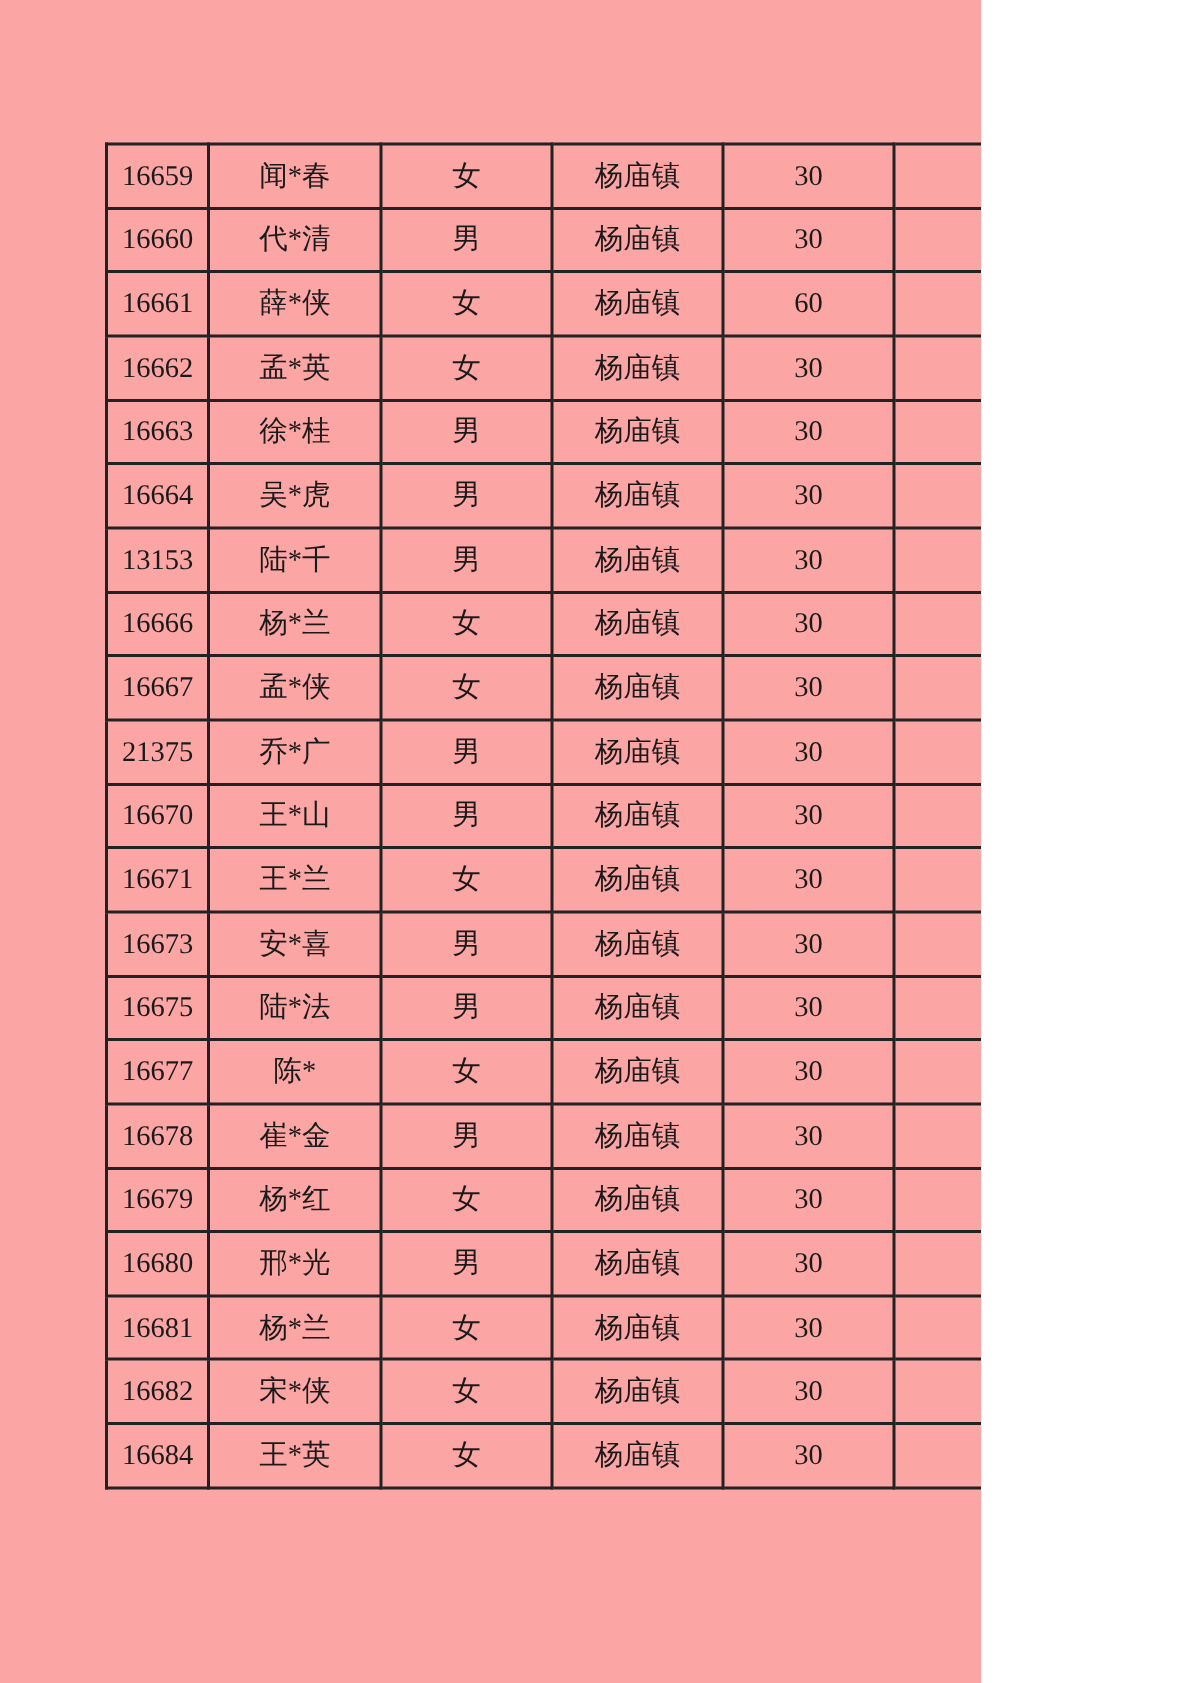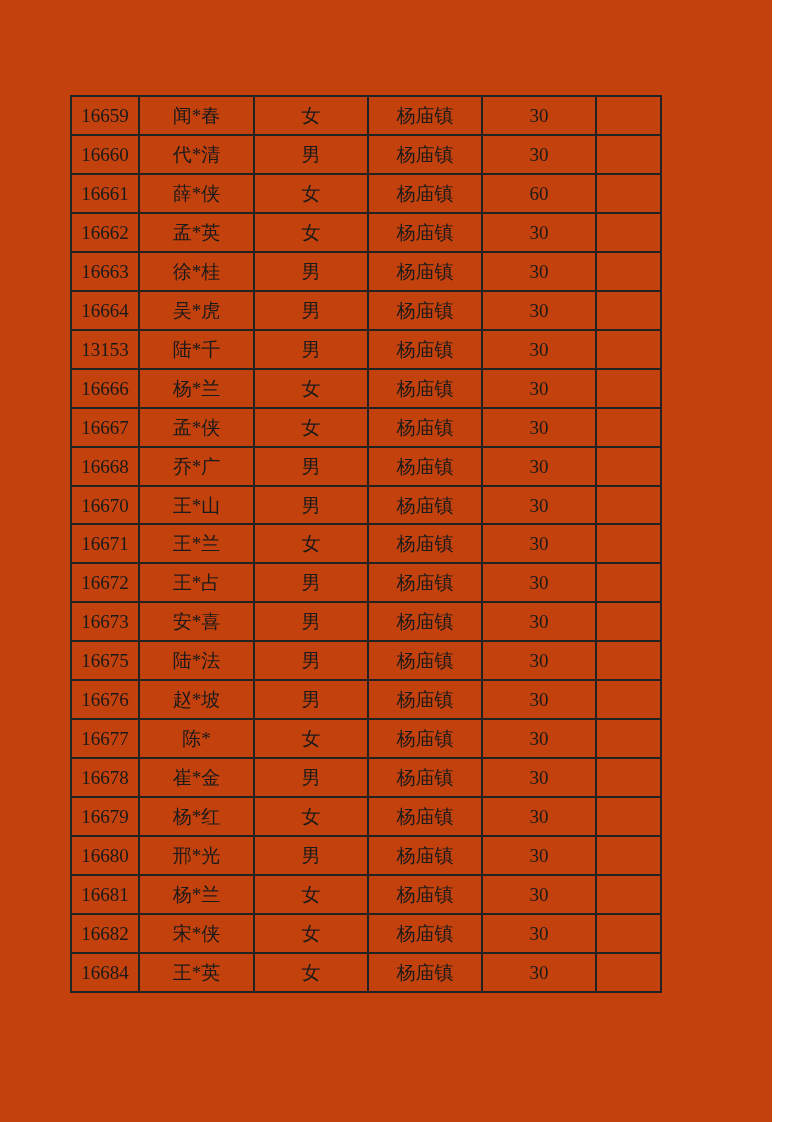--- a/index.html
+++ b/index.html
@@ -2,23 +2,23 @@
 <html><head>
 <meta charset="utf-8">
 <style>
   html, body {
     margin: 0;
     padding: 0;
     background: #ffffff;
   }
   .page {
     position: relative;
-    width: 772px;
+    width: 654px;
     height: 1122px;
-    background: #c2410c;
+    background: #fca5a5;
     font-family: "Liberation Serif", "DejaVu Serif", serif;
     color: #1a1a1a;
     overflow: hidden;
   }
   table.data-table {
     position: absolute;
     left: 70px;
     top: 95px;
     width: 590px;
     height: 898px;
@@ -126,21 +126,21 @@
   <tr>
     <td>16667</td>
     <td>孟*侠</td>
     <td>女</td>
     <td>杨庙镇</td>
     <td>30</td>
     <td></td>
   </tr>
 
   <tr>
-    <td>16668</td>
+    <td>21375</td>
     <td>乔*广</td>
     <td>男</td>
     <td>杨庙镇</td>
     <td>30</td>
     <td></td>
   </tr>
 
 
   <tr>
     <td>16670</td>
@@ -153,56 +153,40 @@
 
   <tr>
     <td>16671</td>
     <td>王*兰</td>
     <td>女</td>
     <td>杨庙镇</td>
     <td>30</td>
     <td></td>
   </tr>
 
-  <tr>
-    <td>16672</td>
-    <td>王*占</td>
-    <td>男</td>
-    <td>杨庙镇</td>
-    <td>30</td>
-    <td></td>
-  </tr>
 
   <tr>
     <td>16673</td>
     <td>安*喜</td>
     <td>男</td>
     <td>杨庙镇</td>
     <td>30</td>
     <td></td>
   </tr>
 
 
   <tr>
     <td>16675</td>
     <td>陆*法</td>
     <td>男</td>
     <td>杨庙镇</td>
     <td>30</td>
     <td></td>
   </tr>
 
-  <tr>
-    <td>16676</td>
-    <td>赵*坡</td>
-    <td>男</td>
-    <td>杨庙镇</td>
-    <td>30</td>
-    <td></td>
-  </tr>
 
   <tr>
     <td>16677</td>
     <td>陈*</td>
     <td>女</td>
     <td>杨庙镇</td>
     <td>30</td>
     <td></td>
   </tr>
 

